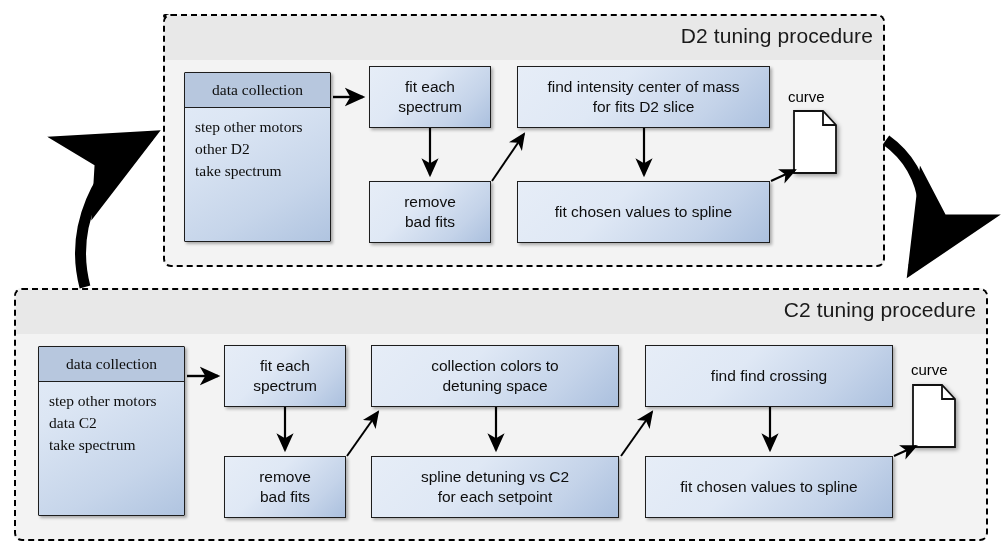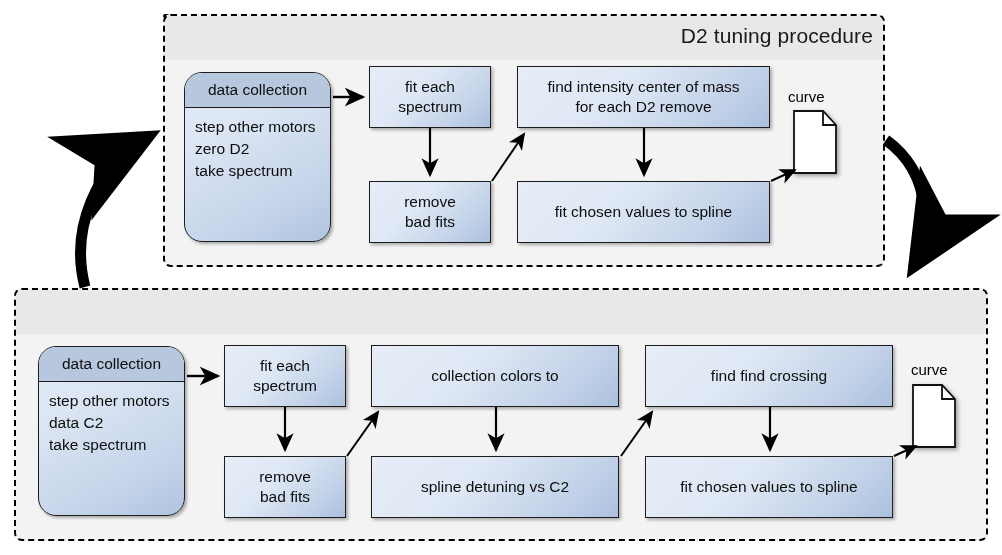--- a/index.html
+++ b/index.html
@@ -19,23 +19,23 @@
   
   .box{position:absolute;box-sizing:border-box;border:1.6px solid #1d1d1d;
        background:linear-gradient(135deg,#e6edf7 0%,#dfe8f5 38%,#c4d3e9 75%,#abc0de 100%);
        display:flex;align-items:center;justify-content:center;text-align:center;
        font-size:15.5px;line-height:1.28;color:#0d0d0d;
        box-shadow:2px 2px 3px rgba(0,0,0,.30);}
   .box span{display:block;padding:0 6px;}
 
   
   .dc{position:absolute;box-sizing:border-box;border:1.6px solid #1d1d1d;
-      border-radius:18px;overflow:hidden;
+      border-radius:1px;overflow:hidden;
       background:linear-gradient(150deg,#e3ebf7 0%,#dce6f4 30%,#c6d5ea 72%,#b0c4e0 100%);
-      box-shadow:2px 2px 3px rgba(0,0,0,.30);}
+      box-shadow:2px 2px 3px rgba(0,0,0,.30);font-family:Liberation Serif, serif;}
   .dc-head{height:34px;background:#b7c7de;border-bottom:1.6px solid #1d1d1d;
            display:flex;align-items:center;justify-content:center;
            font-size:15.5px;color:#0d0d0d;}
   .dc-body{padding:8px 0 0 10px;font-size:15.5px;line-height:1.42;color:#0d0d0d;}
 
   
   .doc-label{position:absolute;font-size:15px;font-weight:normal;color:#000;white-space:nowrap;}
   .doc{position:absolute;width:44px;height:64px;
        filter:drop-shadow(2px 2px 2px rgba(0,0,0,.35));}
 
@@ -52,21 +52,21 @@
 
   <div class="group" style="left:163px;top:14px;width:722px;height:253px;">
     <div class="group-head"></div>
     <div class="group-title">D2 tuning procedure</div>
   </div>
 
   <div class="dc" style="left:184px;top:72px;width:147px;height:170px;">
     <div class="dc-head">data collection</div>
     <div class="dc-body">
       <div>step other motors</div>
-      <div>zero D2</div>
+      <div>other D2</div>
       <div>take spectrum</div>
     </div>
   </div>
 
   <div class="box" style="left:369px;top:66px;width:122px;height:62px;">
     <span>
       <em style="font-style:normal;display:block">fit each</em>
       <em style="font-style:normal;display:block">spectrum</em>
     </span>
   </div>
@@ -74,36 +74,37 @@
   <div class="box" style="left:369px;top:181px;width:122px;height:62px;">
     <span>
       <em style="font-style:normal;display:block">remove</em>
       <em style="font-style:normal;display:block">bad fits</em>
     </span>
   </div>
 
   <div class="box" style="left:517px;top:66px;width:253px;height:62px;align-items:center;">
     <span>
       <em style="font-style:normal;display:block">find intensity center of mass</em>
-      <em style="font-style:normal;display:block">for each D2 remove</em>
+      <em style="font-style:normal;display:block">for fits D2 slice</em>
     </span>
   </div>
 
   <div class="box" style="left:517px;top:181px;width:253px;height:62px;">
     <span>fit chosen values to spline</span>
   </div>
 
   <div class="doc-label" style="left:788px;top:88px;">curve</div>
   <svg class="doc" style="left:793px;top:110px;" viewBox="0 0 44 64">
     <path d="M1 1 H30 L43 15 V63 H1 Z" fill="#ffffff" stroke="#111" stroke-width="1.8" stroke-linejoin="miter"></path>
     <path d="M30 1 V15 H43" fill="none" stroke="#111" stroke-width="1.8" stroke-linejoin="miter"></path>
   </svg>
 
   <div class="group" style="left:14px;top:288px;width:974px;height:253px;">
     <div class="group-head"></div>
+    <div class="group-title">C2 tuning procedure</div>
   </div>
 
   <div class="dc" style="left:38px;top:346px;width:147px;height:170px;">
     <div class="dc-head">data collection</div>
     <div class="dc-body">
       <div>step other motors</div>
       <div>data C2</div>
       <div>take spectrum</div>
     </div>
   </div>
@@ -118,26 +119,28 @@
   <div class="box" style="left:224px;top:456px;width:122px;height:62px;">
     <span>
       <em style="font-style:normal;display:block">remove</em>
       <em style="font-style:normal;display:block">bad fits</em>
     </span>
   </div>
 
   <div class="box" style="left:371px;top:345px;width:248px;height:62px;">
     <span>
       <em style="font-style:normal;display:block">collection colors to</em>
+      <em style="font-style:normal;display:block">detuning space</em>
     </span>
   </div>
 
   <div class="box" style="left:371px;top:456px;width:248px;height:62px;">
     <span>
       <em style="font-style:normal;display:block">spline detuning vs C2</em>
+      <em style="font-style:normal;display:block">for each setpoint</em>
     </span>
   </div>
 
   <div class="box" style="left:645px;top:345px;width:248px;height:62px;">
     <span>find find crossing</span>
   </div>
 
   <div class="box" style="left:645px;top:456px;width:248px;height:62px;">
     <span>fit chosen values to spline</span>
   </div>

